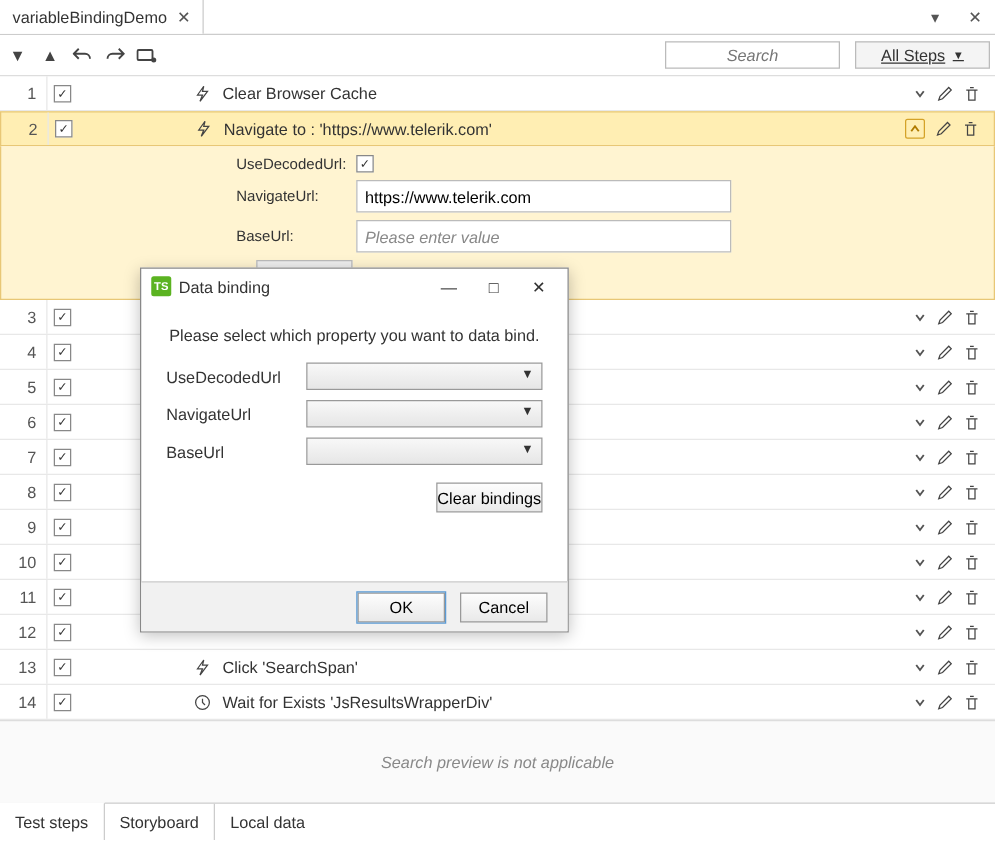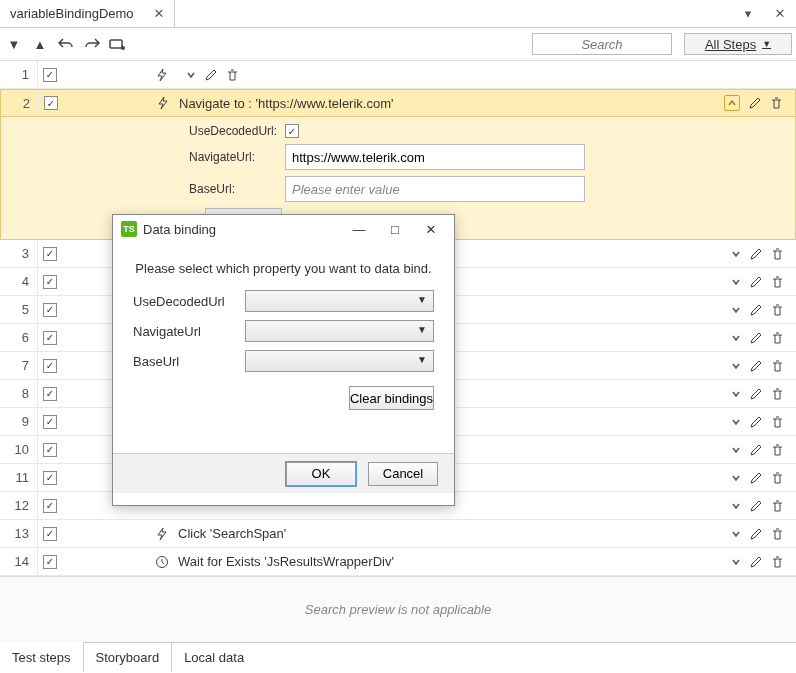--- a/index.html
+++ b/index.html
@@ -1,18 +1,18 @@
 <!DOCTYPE html>
 <html><head>
 <meta charset="utf-8">
 <style>
   * { box-sizing: border-box; font-family: "Segoe UI", Arial, sans-serif; font-size: 13px; }
   body { margin: 0; background: #fff; width: 796px; height: 673px; overflow: hidden; position: relative; color: #333; }
   .tabbar-top { height: 28px; border-bottom: 1px solid #ccc; display: flex; align-items: stretch; background: #fff; }
-  .tab { display: flex; align-items: center; padding: 0 10px; border-right: 1px solid #ccc; background: #f7f7f7; gap: 20px; }
+  .tab { display: flex; align-items: center; padding: 0 10px; border-right: 1px solid #ccc; background: #f7f7f7; gap: 8px; }
   .tab.active { background: #fff; }
   .tab .close { color: #555; cursor: pointer; }
   .tabbar-top .spacer { flex: 1; }
   .winctrl { width: 32px; display:flex; align-items:center; justify-content:center; color:#555; cursor:pointer;}
   .toolbar { height: 32px; display: flex; align-items: center; padding: 2px 4px; border-bottom: 0; gap:6px;}
   .tb-icon { width: 20px; height: 20px; display:inline-flex; align-items:center; justify-content:center; color:#444; cursor:pointer; border-radius:3px;}
   .tb-sep { flex:1; }
   .search { width: 140px; height: 22px; border:1px solid #bbb; text-align:center; font-style:italic; color:#888; background:#fff;}
   .steps-btn { height:22px; width:108px; border:1px solid #bbb; background:#f4f4f4; display:flex; align-items:center; justify-content:center; gap:6px; cursor:pointer; margin-left:6px;text-decoration:underline;}
   .step-list { border-top:1px solid #ddd; }
@@ -42,21 +42,21 @@
   .modal-title { height:28px; display:flex; align-items:center; padding:0 8px; gap:6px;}
   .modal-title .ts-icon { width:16px; height:16px; background:#5bb321; color:#fff; font-size:9px; font-weight:bold; display:flex;align-items:center;justify-content:center; border-radius:2px;}
   .modal-title .spacer{flex:1;}
   .modal-title .wicon { width:30px; text-align:center; font-family:sans-serif; cursor:pointer;}
   .modal-body { padding:18px 20px 0 20px;}
   .prop-row { display:flex; align-items:center; margin:8px 0;}
   .prop-row label { width:112px;}
   .combo { flex:1; height:22px; border:1px solid #999; background:linear-gradient(#f8f8f8,#e6e6e6); position:relative;}
   .combo:after { content:"▼"; position:absolute; right:6px; top:3px; font-size:10px; color:#333;}
   .clear-bind { float:right; margin-top:6px; height:24px; padding:0 0; border:1px solid #999; background:linear-gradient(#fdfdfd,#e9e9e9); cursor:pointer;}
-  .modal-footer { position:absolute; bottom:12px; left:0; right:0; height:40px; border-top:1px solid #ccc; background:#f1f1f1; display:flex; align-items:center; justify-content:flex-end; gap:12px; padding:0 16px;}
+  .modal-footer { position:absolute; bottom:0; left:0; right:0; height:40px; border-top:1px solid #ccc; background:#f1f1f1; display:flex; align-items:center; justify-content:flex-end; gap:12px; padding:0 16px;}
   .modal-footer button { width:70px; height:24px; border:1px solid #999; background:linear-gradient(#fdfdfd,#e9e9e9); cursor:pointer;}
   .modal-footer button.ok { outline:1px solid #5b9bd5;}
   svg { display:block; }
 </style>
 </head>
 <body>
 
 <div class="tabbar-top">
   <div class="tab active">
     <span>variableBindingDemo</span>
@@ -99,20 +99,21 @@
       <div class="num-col">1</div>
       <div class="chk-col">
         <span class="chk">✓</span>
       </div>
       <div class="gap-col"></div>
       <div class="icon-col">
         <svg width="14" height="14" viewBox="0 0 14 14">
           <path d="M8 1 L3 8 H7 L5 13 L11 5 H7 Z" fill="none" stroke="#444" stroke-width="1"></path>
         </svg>
       </div>
+      <div class="label-col">Clear Browser Cache</div>
       <div class="ctrl-col">
         <span>
           <svg width="10" height="10" viewBox="0 0 10 10">
             <path d="M2 3 L5 7 L8 3" fill="none" stroke="#555" stroke-width="1.5"></path>
           </svg>
         </span>
         <span>
           <svg width="14" height="14" viewBox="0 0 14 14">
             <path d="M2 12 L3 9 L10 2 L12 4 L5 11 Z" fill="none" stroke="#444" stroke-width="1"></path>
           </svg>

